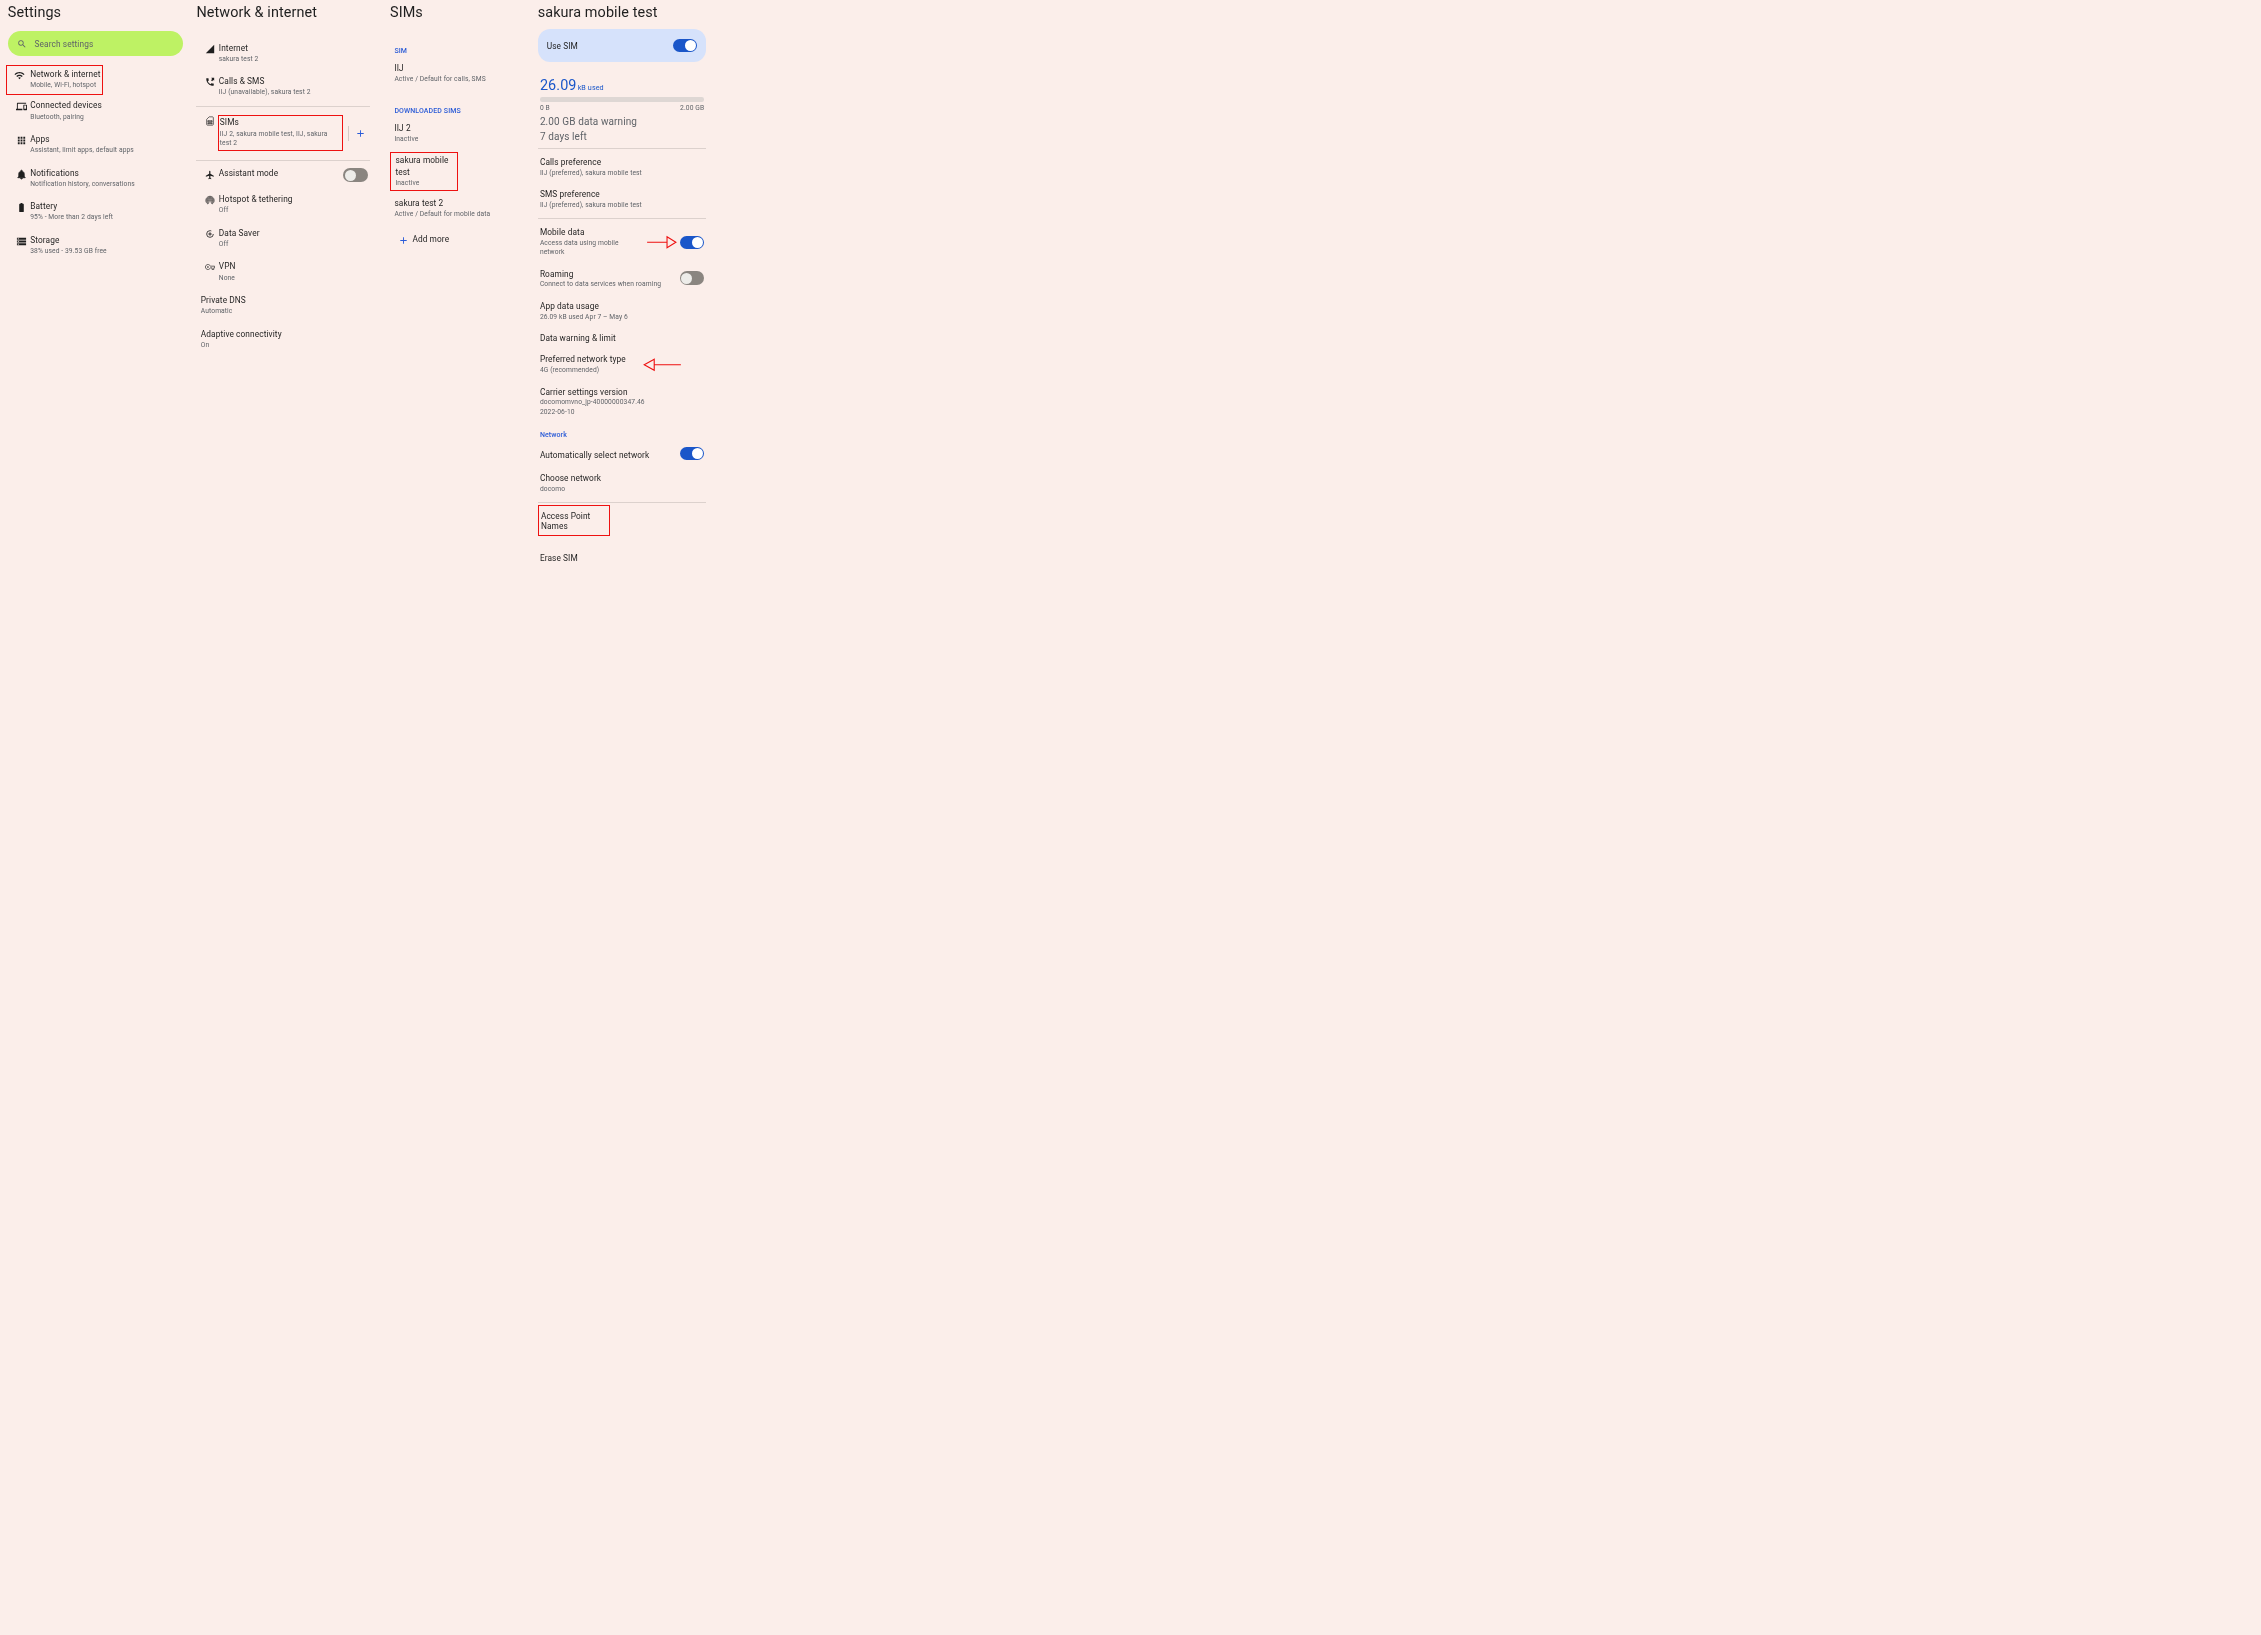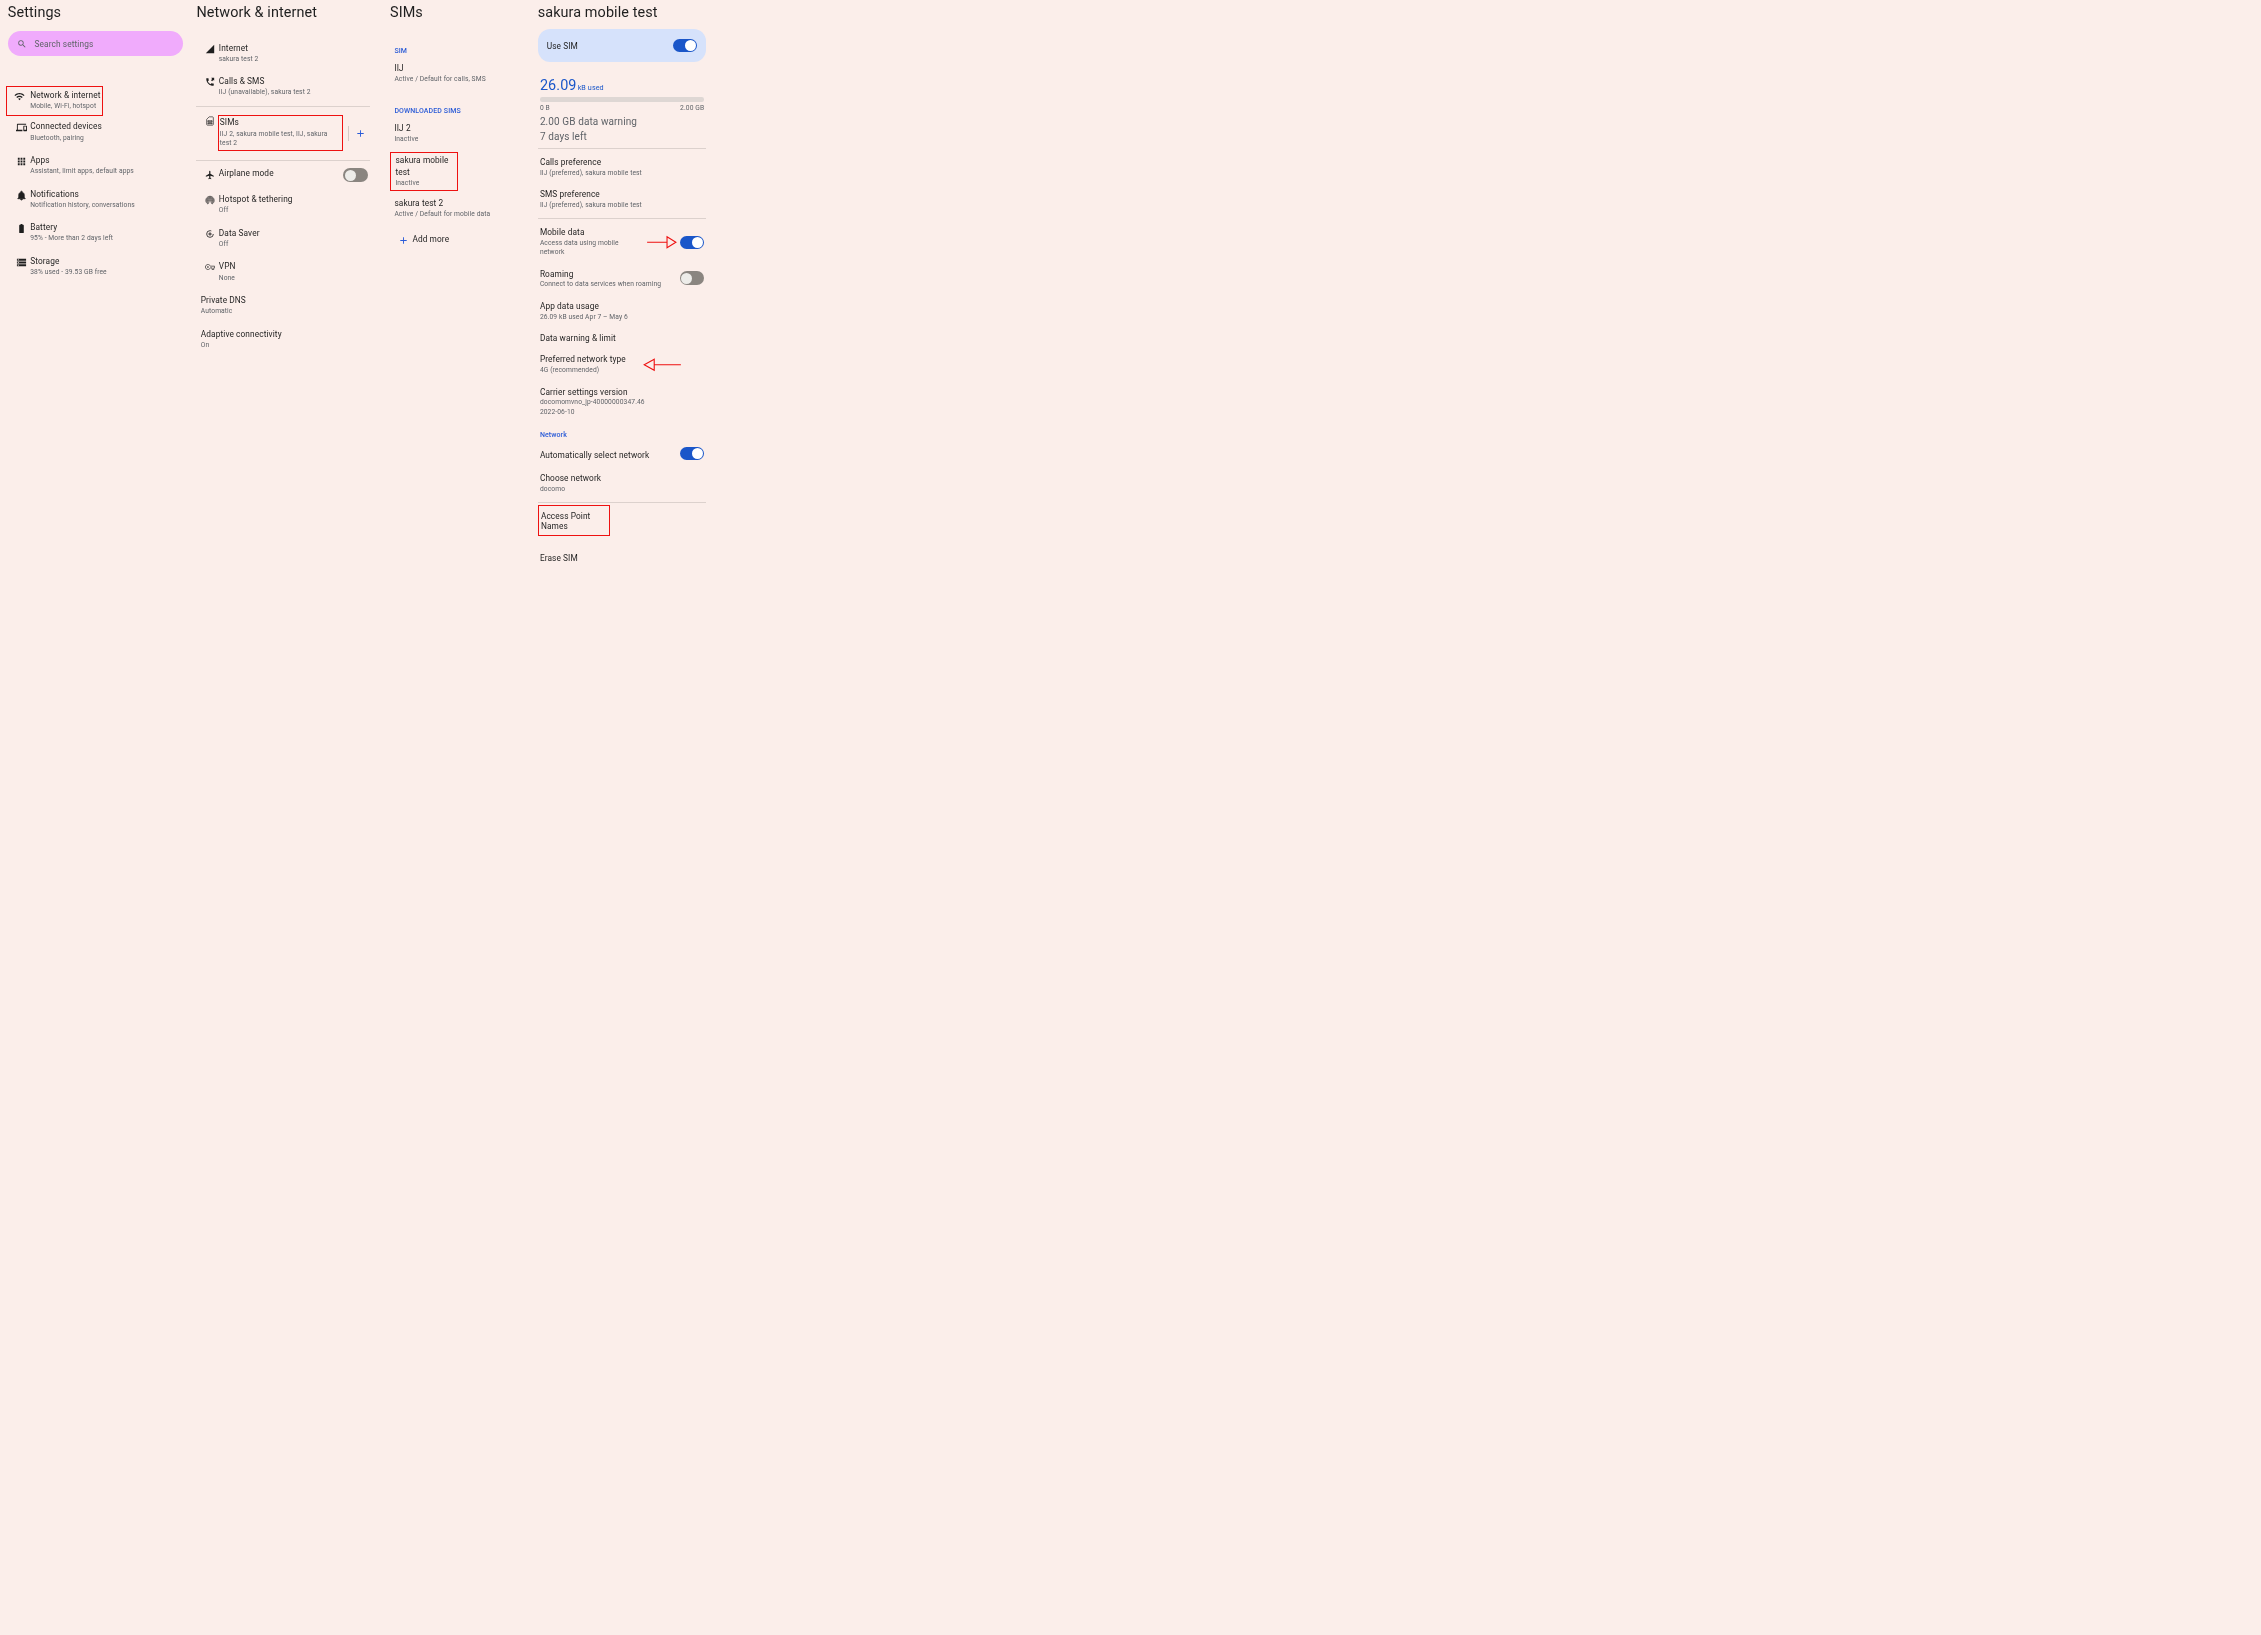--- a/index.html
+++ b/index.html
@@ -13,27 +13,27 @@
   .wrap { display: flex; width: 711px; }
   .col { flex: 0 0 auto; padding-top: 4.4px; }
   .col1 { width: 192px; padding-left: 7.8px; padding-right: 5.6px; }
   .col2 { width: 178px; padding-left: 4.4px; }
   .col3 { width: 161px; padding-left: 20px; padding-right: 3.3px; }
   .col4 { width: 181px; padding-left: 6.7px; padding-right: 5.6px; }
 
   h1 { font-size: 14.4px; font-weight: 400; margin-bottom: 10px; }
 
   .search {
-    background: #f0abfc;
+    background: #bef264;
     border-radius: 15.6px;
     height: 24.4px;
     display: flex;
     align-items: center;
     padding: 0 9px;
-    margin-bottom: 30px;
+    margin-bottom: 9px;
     color: #5f6368;
     width: 175px;
   }
   .search .ico { margin-right: 7.8px; display:flex; }
   .search span { font-size: 8.3px; color:#5f6368; }
 
   .row {
     display: flex;
     align-items: flex-start;
     padding: 5.6px 0 6.7px 4.4px;
@@ -254,21 +254,21 @@
 
     <div class="divider"></div>
 
     <div class="row">
       <div class="icon-col">
         <svg width="10" height="10" viewBox="0 0 24 24">
             <path fill="#1f1f1f" d="M21 16v-2l-8-5V3.5c0-.83-.67-1.5-1.5-1.5S10 2.67 10 3.5V9l-8 5v2l8-2.5V19l-2 1.5V22l3.5-1 3.5 1v-1.5L13 19v-5.5l8 2.5z"></path>
           </svg>
       </div>
       <div class="txt">
-        <div class="title">Airplane mode</div>
+        <div class="title">Assistant mode</div>
       </div>
       <div class="tail">
         <span class="toggle off">
             <span class="knob"></span>
           </span>
       </div>
     </div>
 
     <div class="row">
       <div class="icon-col">

